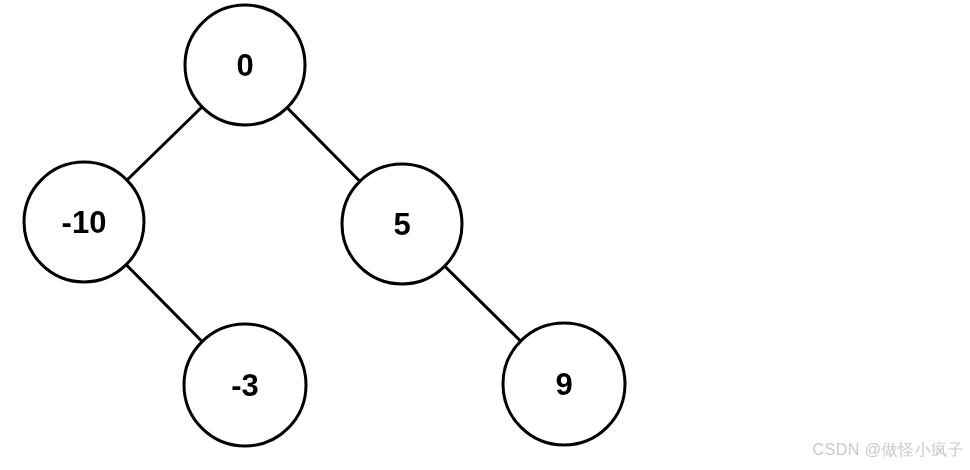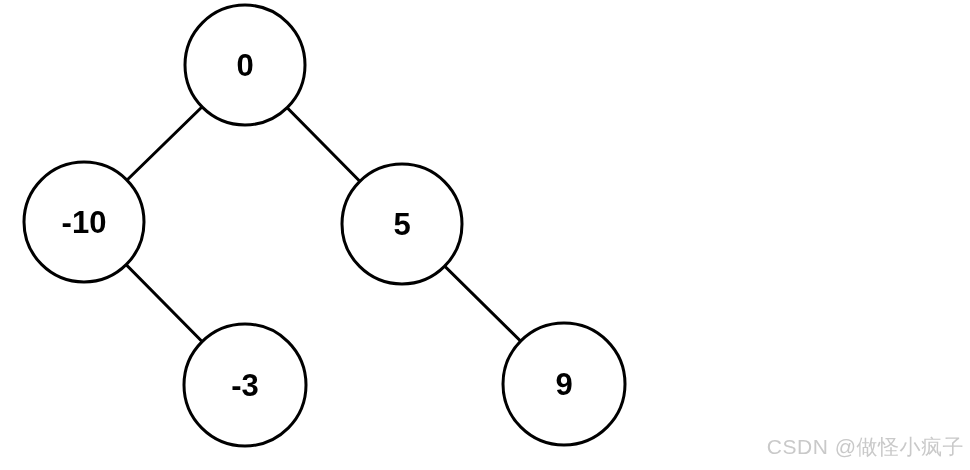--- a/index.html
+++ b/index.html
@@ -34,21 +34,21 @@
   .node-value {
     font-family: "Liberation Sans", sans-serif;
     font-weight: bold;
     font-size: 31px;
     text-anchor: middle;
   }
   .watermark {
     position: absolute;
     right: 6px;
     bottom: 9px;
-    font-size: 21px;
+    font-size: 16px;
     letter-spacing: 0.5px;
     user-select: none;
     text-shadow: 1px 1px 0 rgba(255,255,255,0.9);
   }
 </style>
 </head>
 <body>
 
 <div class="canvas">
   <svg id="tree-svg" width="970" height="470" viewBox="0 0 970 470">

